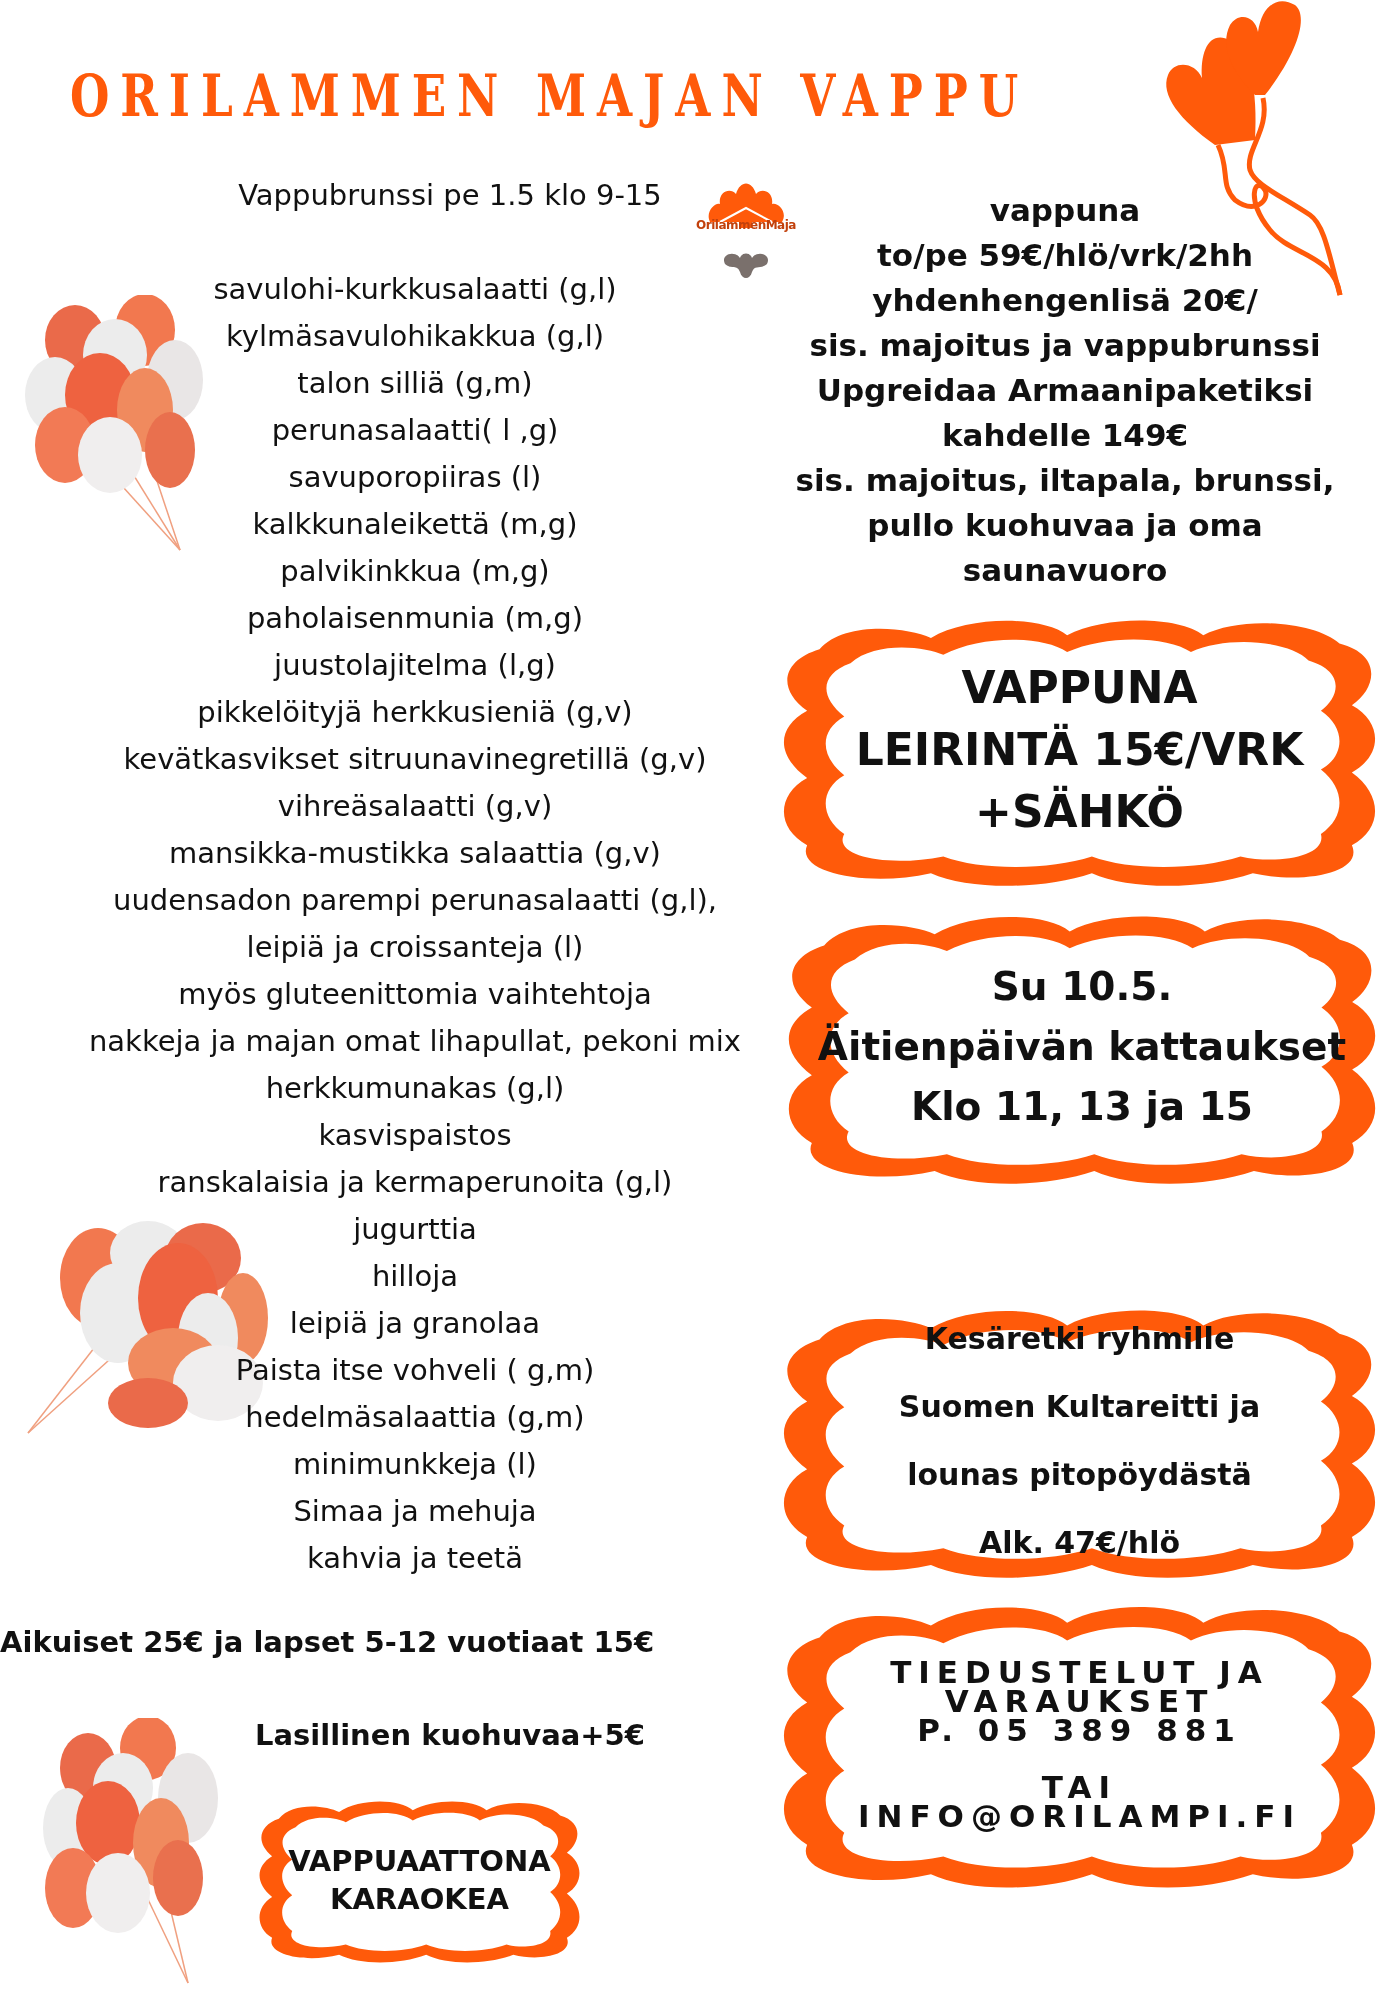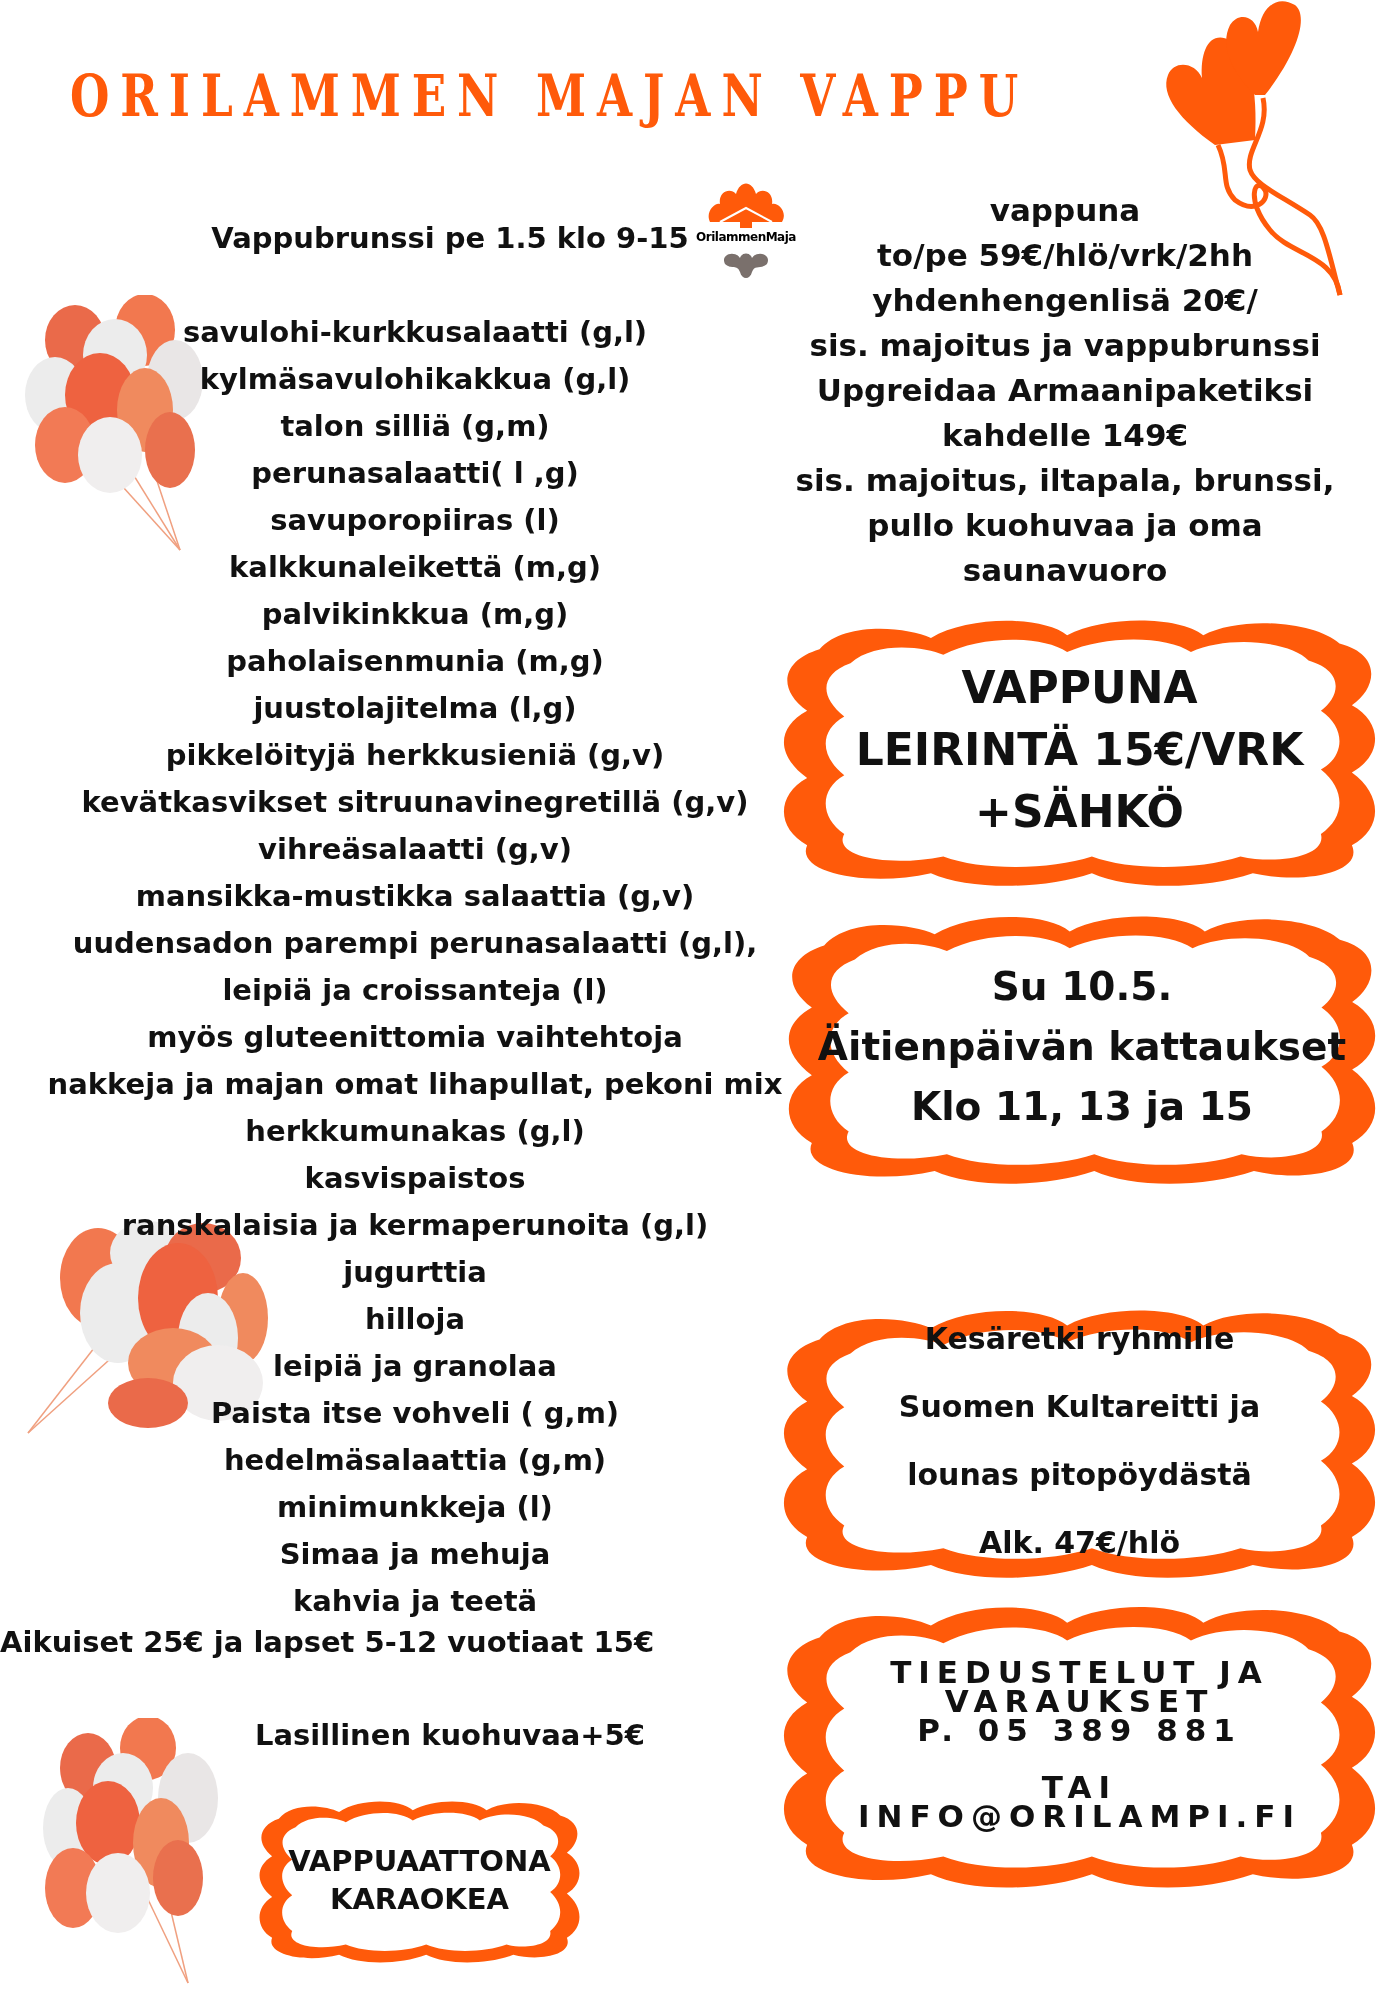--- a/index.html
+++ b/index.html
@@ -3,21 +3,21 @@
 <meta charset="utf-8">
 <style>
   html, body { margin:0; padding:0; }
   body { width:1389px; height:2000px; background:#ffffff; position:relative; overflow:hidden;
          font-family:"DejaVu Sans", sans-serif; color:#111; }
   .abs { position:absolute; }
   .title { left:70px; top:62px; width:1060px; text-align:left;
            font-family:"DejaVu Serif", serif; font-weight:bold; color:#ff5a0a;
            font-size:58px; letter-spacing:14px; transform:scaleX(0.78); transform-origin:left center;
            white-space:nowrap; }
-  .menu { left:0; top:172px; width:830px; text-align:center; font-weight:bold; font-size:29px; line-height:47px;margin-top:43px; }
+  .menu { left:0; top:172px; width:830px; text-align:center; font-weight:normal; font-size:29px; line-height:47px; }
   .menu .head { margin-bottom:47px; padding-left:70px; }
   .menu .item { white-space:nowrap; }
   .price { left:0; top:1625px; width:830px; font-weight:bold; font-size:29px; }
   .glass { left:200px; top:1718px; width:500px; text-align:center; font-weight:bold; font-size:29px; }
   .offer { left:745px; top:188px; width:640px; text-align:center; font-weight:bold; font-size:31px; line-height:45px; }
   .cloud { position:absolute; }
   .cloud svg { position:absolute; left:0; top:0; width:100%; height:100%; }
   .cloud .txt { position:absolute; left:0; top:0; width:100%; height:100%; display:flex; flex-direction:column;
                 align-items:center; justify-content:center; text-align:center; font-weight:bold; }
   .c1 { left:770px; top:610px; width:619px; height:280px; }
@@ -25,22 +25,22 @@
   .c2 { left:775px; top:906px; width:614px; height:282px; }
   .c2 .txt { font-size:39px; line-height:60px; }
   .c3 { left:770px; top:1300px; width:619px; height:282px; }
   .c3 .txt { font-size:30px; line-height:60px;gap:8px; }
   .c4 { left:770px; top:1596px; width:619px; height:296px; }
   .c4 .txt { font-size:31px; line-height:29px; letter-spacing:7px; }
   .c4 .gap { height:28px; }
   .c5 { left:252px; top:1795px; width:335px; height:170px; }
   .c5 .txt { font-size:29px; line-height:38px; }
   .logo { left:700px; top:172px; width:92px; height:120px; }
-  .logo .lname { position:absolute; top:58px; left:-4px; width:100px; text-align:center; font-size:12px;
-                 font-weight:bold; color:#000000; letter-spacing:-0.5px; }
+  .logo .lname { position:absolute; top:46px; left:-4px; width:100px; text-align:center; font-size:12px;
+                 font-weight:bold; color:#c2410c; letter-spacing:-0.5px; }
 </style>
 </head>
 <body>
 
 <div class="abs title">ORILAMMEN MAJAN VAPPU</div>
 
 <div class="abs" style="left:1160px;top:0;width:200px;height:300px;">
   <svg viewBox="0 0 200 300" width="200" height="300">
     <path d="M55 145 C20 120 0 95 8 75 C14 60 35 62 42 78 C40 50 50 30 70 40 C90 50 98 90 95 140 Z" fill="#ff5a0a"></path>
     <path d="M95 95 C70 70 60 45 70 25 C78 12 95 15 98 32 C102 5 118 -5 135 5 C148 15 140 50 105 95 Z" fill="#ff5a0a"></path>

